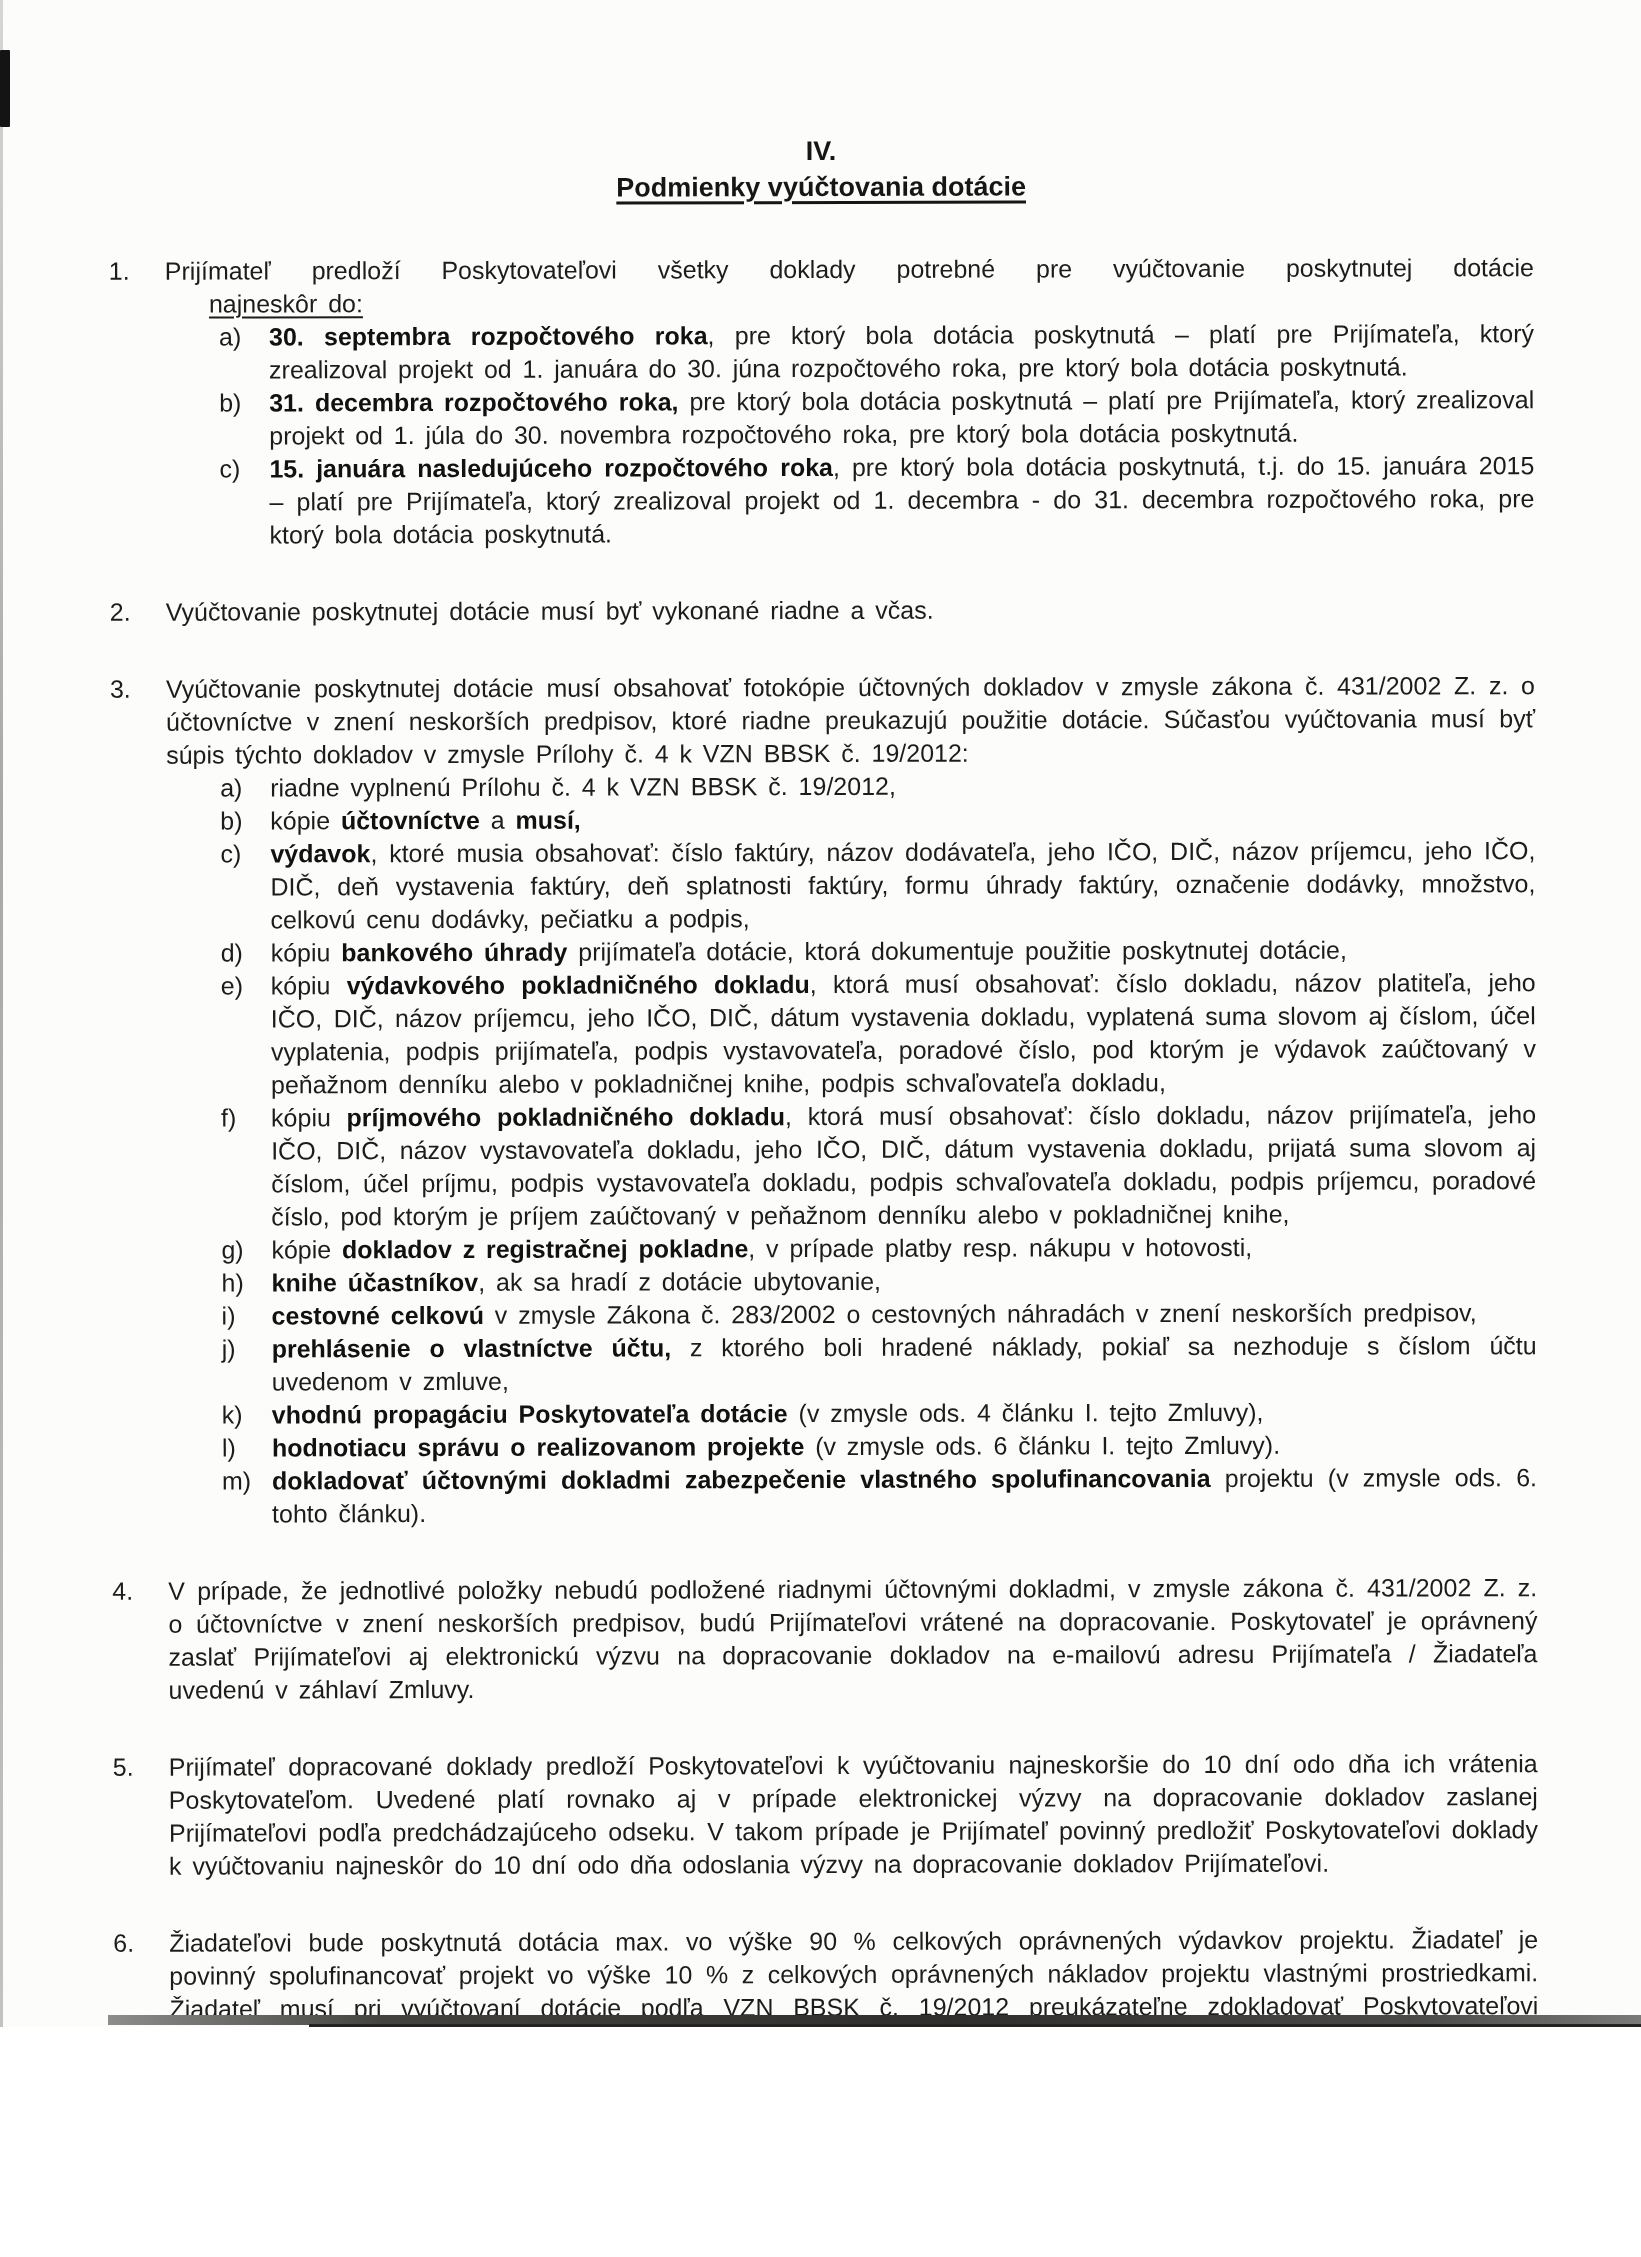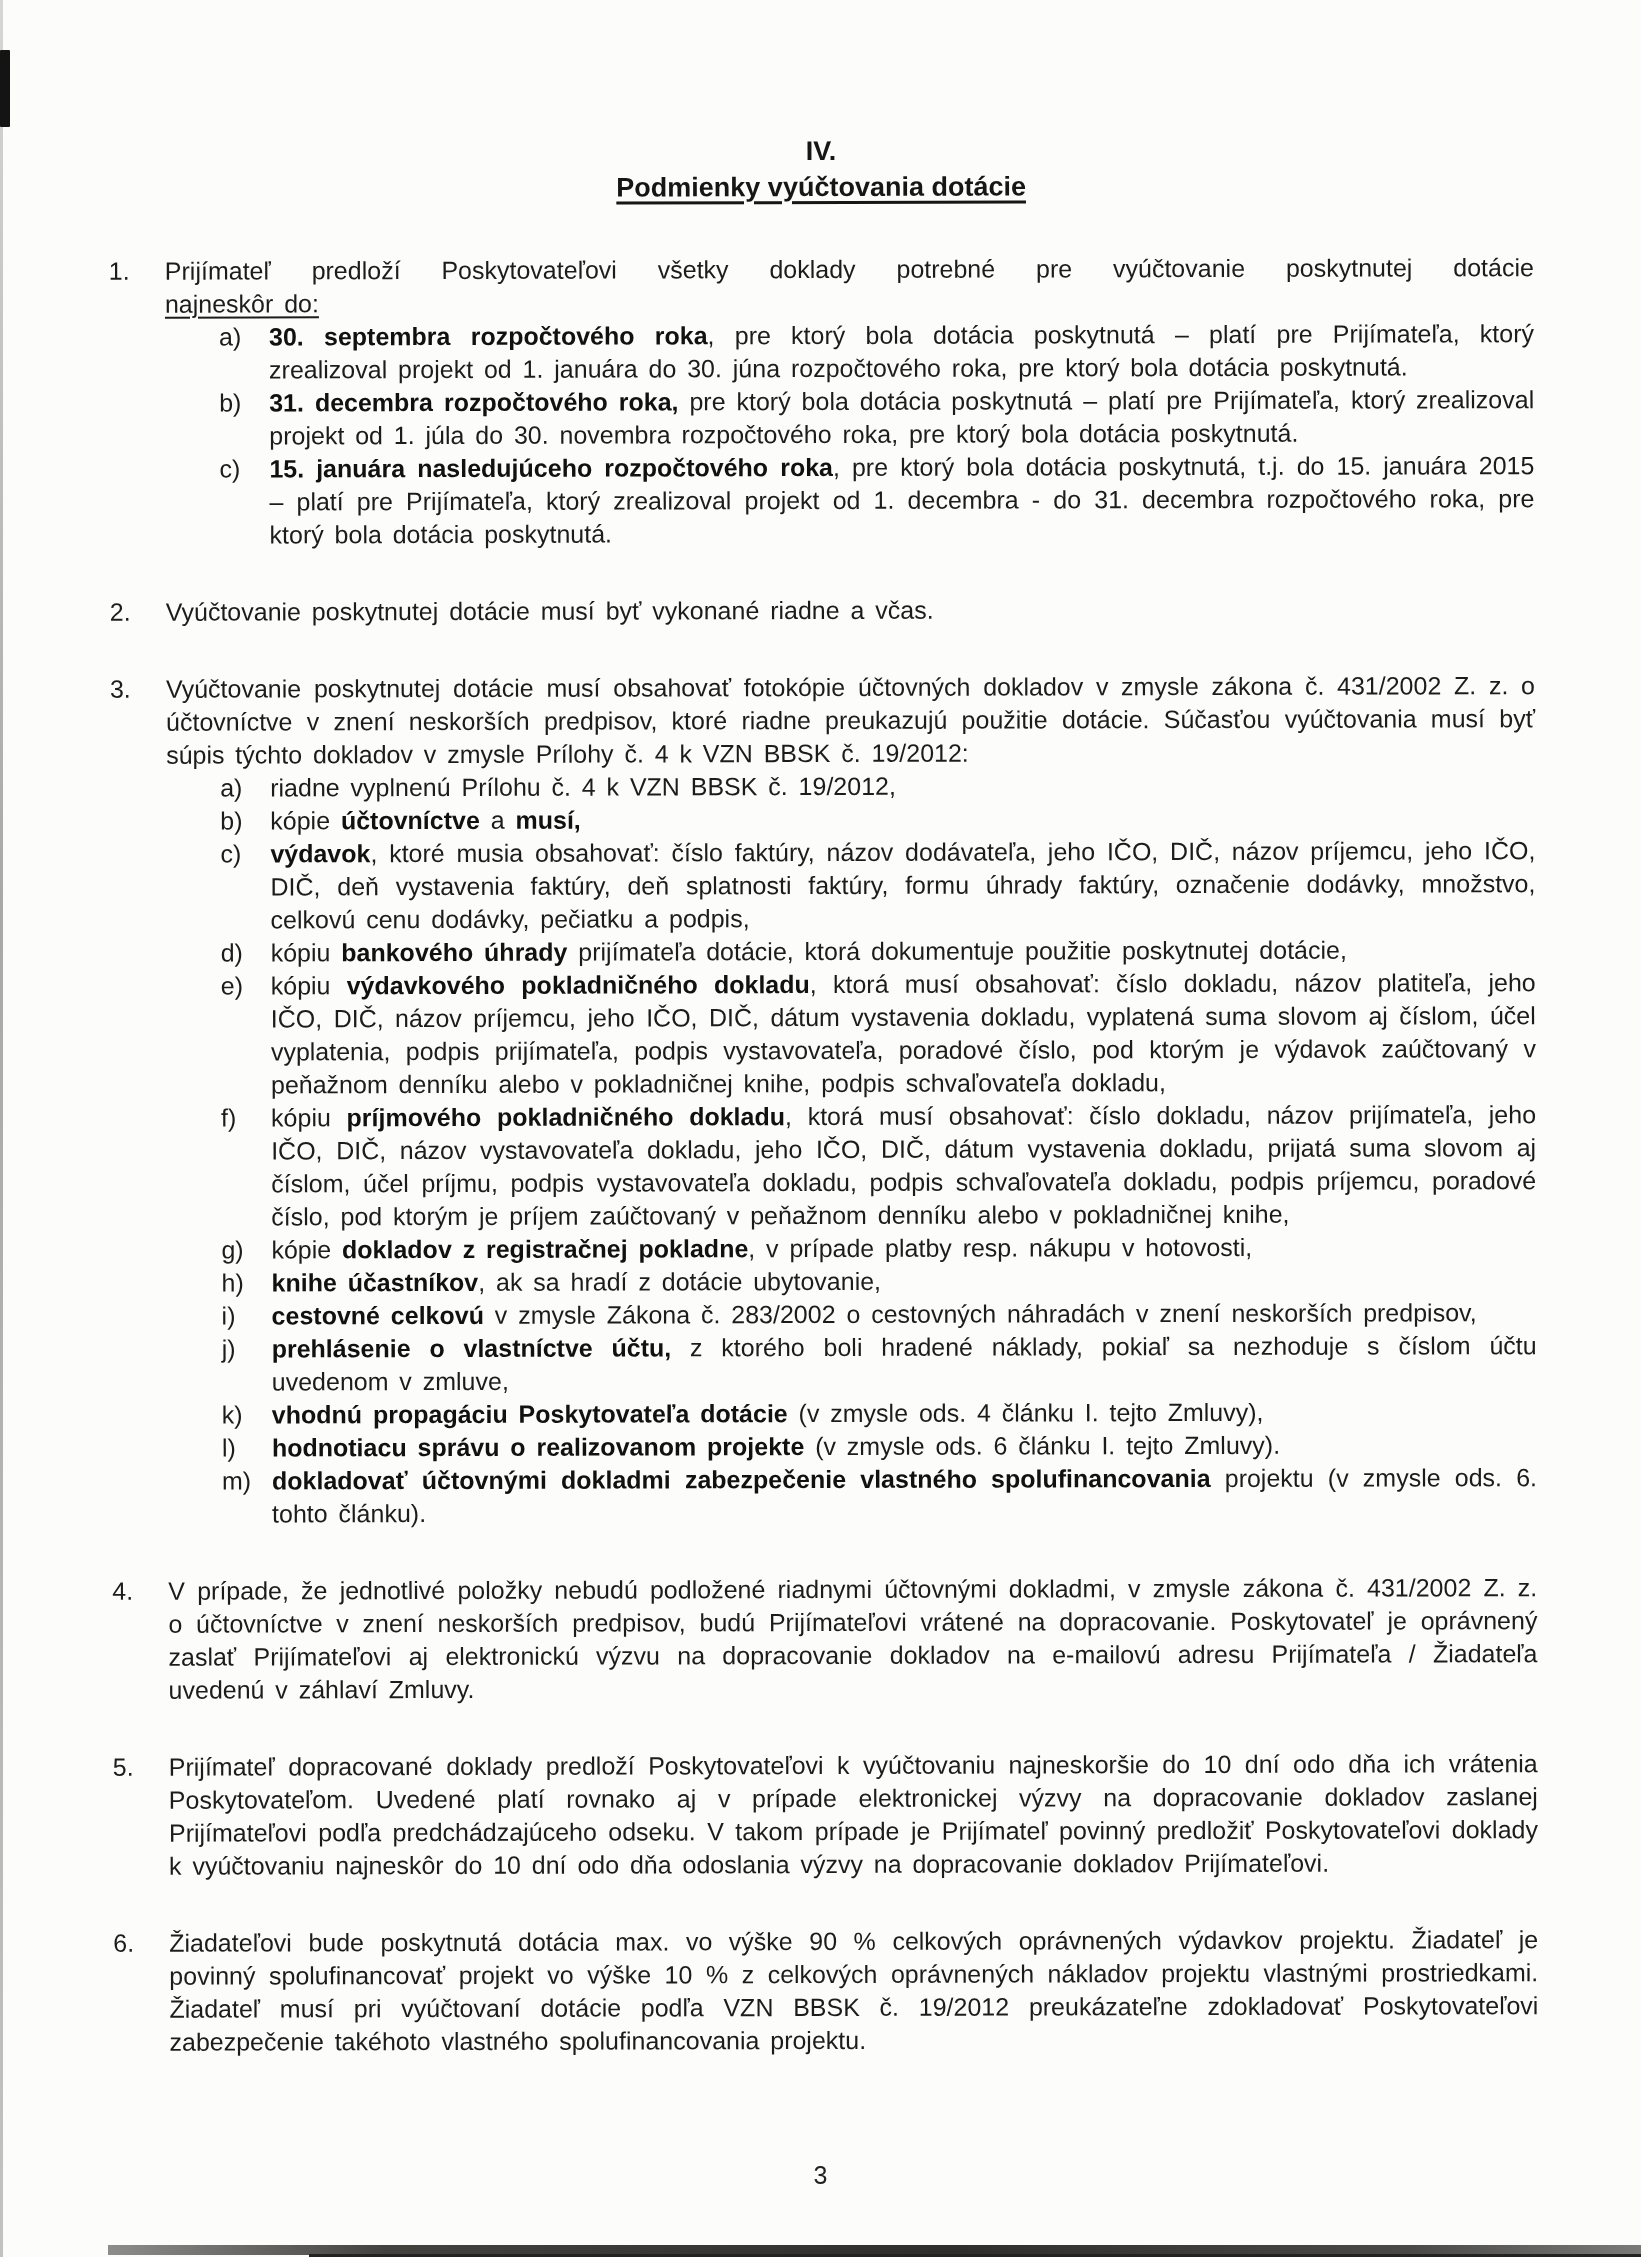--- a/index.html
+++ b/index.html
@@ -1,19 +1,19 @@
 <!DOCTYPE html>
 <html lang="sk"><head>
 <meta charset="utf-8">
 <style>
   * { margin:0; padding:0; box-sizing:border-box; }
   html,body { background:#ffffff; }
   .page {
     position:relative;
-    width:1641px; height:2257px;
+    width:1641px; height:2027px;
     background:#fcfcfb;
     font-family:"Liberation Sans", sans-serif;
     color:#1a1a1a;
     overflow:hidden;
   }
   .content {
     position:absolute; left:111px; top:133px; width:1425px;
     transform:rotate(-0.15deg);
   }
   .h-num, .h-title {
@@ -35,20 +35,21 @@
   .itembody { flex:1; min-width:0; }
   .para {
     font-size:25px; line-height:33px; text-align:justify;
     word-spacing:3.9px; color:#1c1c1c;
   }
   b { font-weight:700; color:#111; }
   .ul {
     text-decoration:underline;
     text-decoration-thickness:2.4px;
     text-underline-offset:3.9px;
+    margin-left:44px;
   }
   .fill-line { display:block; text-align-last:justify; }
   .sub {}
   .subitem { display:flex; }
   .subitem .letter {
     flex:none; margin-left:54px; width:50px;
     font-size:25px; line-height:33px; color:#1c1c1c;
   }
   .subitem .para { flex:1; min-width:0; }
   .pagenum {

